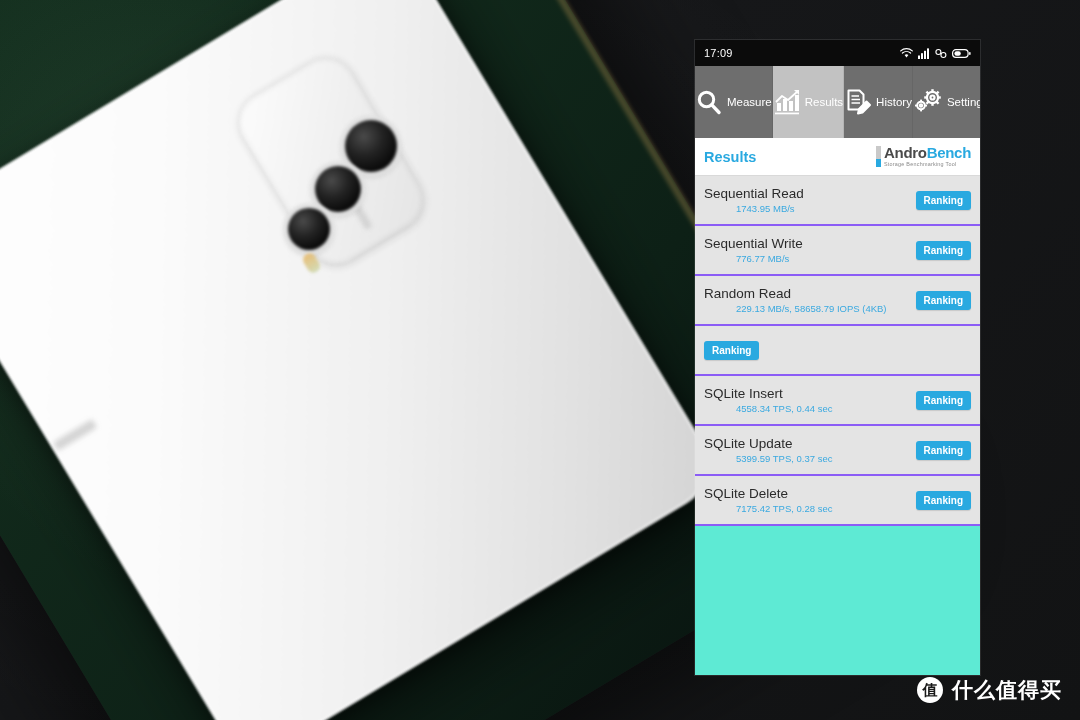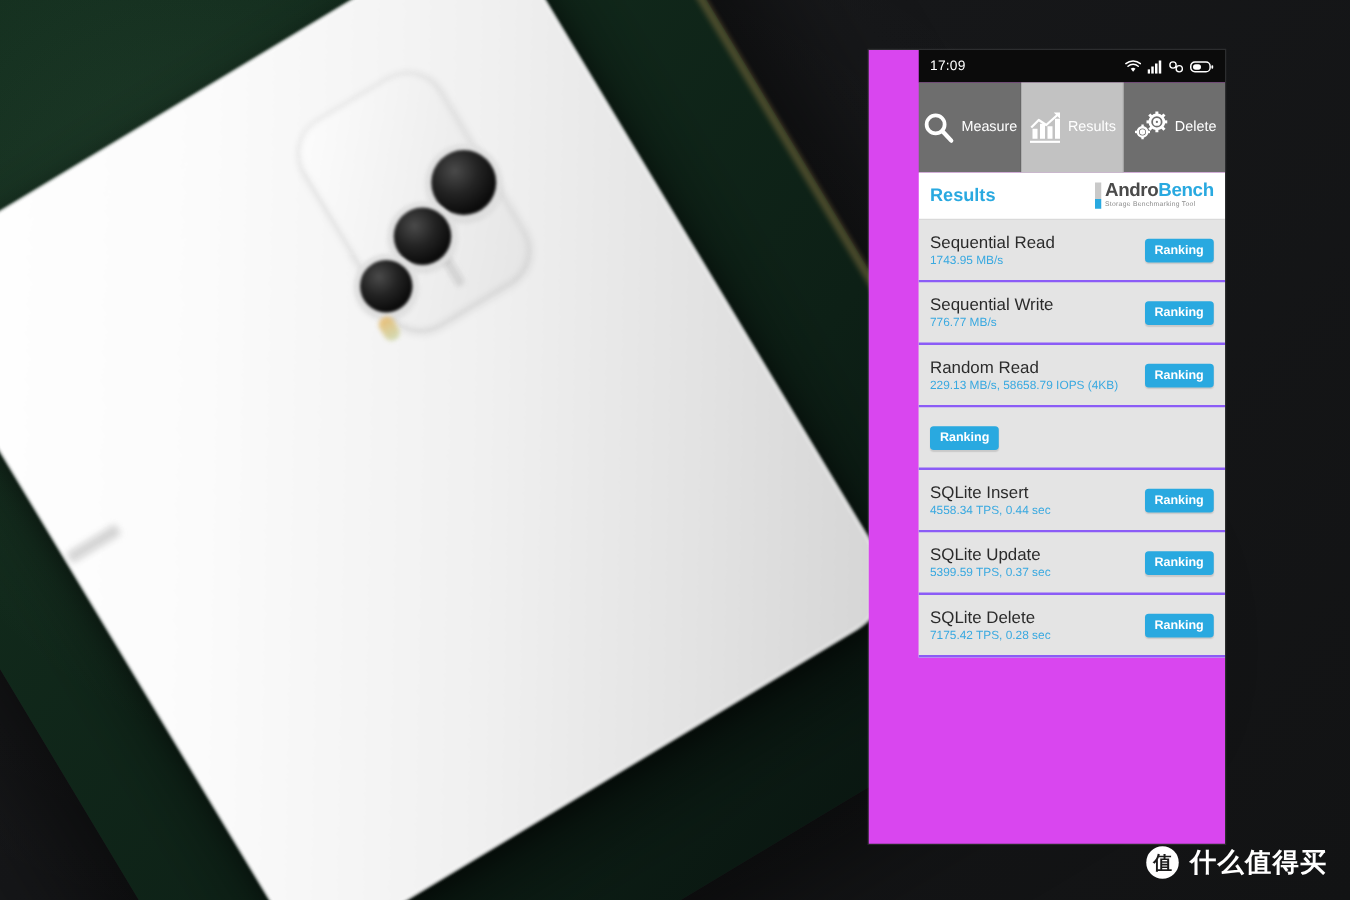--- a/index.html
+++ b/index.html
@@ -110,24 +110,23 @@
     position:absolute; left:352px; top:180px;
     width:8px; height:52px; transform:rotate(-31deg);
     background: rgba(160,160,160,0.30); filter: blur(2px); border-radius:3px;
   }
 
   
   #shot {
     position:absolute;
     left:695px; top:40px;
     width:285px; height:635px;
-    background:#d946ef;
+    background:#5eead4;
     overflow:hidden;
     box-shadow: 0 0 0 1px rgba(255,255,255,0.10);
-    padding-left: 40px;
   }
 
   
   .statusbar {
     height:26px; background:#0b0b0b; color:#ffffff;
     display:flex; align-items:center; justify-content:space-between;
     padding:0 9px;
     font-size:11px; letter-spacing:0.2px;
   }
   .sb-icons { display:flex; align-items:center; gap:5px; }
@@ -168,21 +167,21 @@
   .list { background:#e9e9e9; }
   .row {
     height:50px; background:#e4e4e4;
     border-bottom:2px solid #8b5cf6;
     display:flex; align-items:center; justify-content:space-between;
     padding:0 9px;
     cursor:pointer;
   }
   .row-texts { display:flex; flex-direction:column; gap:2px; }
   .row-title { font-size:13.5px; color:#2b2b2b; }
-  .row-sub { font-size:9.5px; color:#3aa9e0; }
+  .row-sub { font-size:9.5px; color:#3aa9e0;margin-left:32px; }
   .rank-btn {
     background:#29a9e0; color:#ffffff;
     font-size:10px; font-weight:bold;
     padding:4px 8px; border-radius:3px;
     border:none; cursor:pointer;
     box-shadow: 0 1px 1px rgba(0,0,0,0.12);
   }
   .list-filler { background:#e4e4e4; flex:1; }
 
   
@@ -268,20 +267,30 @@
         <rect x="10" y="11" width="4" height="12" fill="#fff"></rect>
         <rect x="16" y="13" width="4" height="10" fill="#fff"></rect>
         <rect x="22" y="7" width="4" height="16" fill="#fff"></rect>
         <polyline points="3,14 9,8 15,12 25,3" stroke="#fff" stroke-width="1.8" fill="none" stroke-linejoin="round"></polyline>
         <polygon points="21,2 26,2 26,7" fill="#fff"></polygon>
         <rect x="2" y="24.6" width="24" height="1.7" fill="#fff"></rect>
       </svg>
       <span>Results</span>
     </div>
 
+    <div class="tab">
+      <svg width="28" height="28" viewBox="0 0 28 28">
+        <path d="M4.5 2.5 h11 l4 4 v15 h-15 z" stroke="#fff" stroke-width="2" fill="none" stroke-linejoin="round"></path>
+        <line x1="7.5" y1="8" x2="15" y2="8" stroke="#fff" stroke-width="1.5"></line>
+        <line x1="7.5" y1="11.5" x2="16" y2="11.5" stroke="#fff" stroke-width="1.5"></line>
+        <line x1="7.5" y1="15" x2="16" y2="15" stroke="#fff" stroke-width="1.5"></line>
+        <path d="M22.5 13.5 l3.5 3.5 l-7.5 7.5 l-4.5 1 l1-4.5 z" stroke="#fff" stroke-width="2" fill="#fff" stroke-linejoin="round"></path>
+      </svg>
+      <span>History</span>
+    </div>
 
     <div class="tab">
       <svg width="30" height="28" viewBox="0 0 30 28">
         <g stroke="#fff" stroke-width="2.2" fill="none">
           <circle cx="19.5" cy="9.5" r="5.6"></circle>
           <circle cx="19.5" cy="9.5" r="2"></circle>
         </g>
         <g fill="#fff">
           <rect x="18.3" y="1.2" width="2.4" height="3"></rect>
           <rect x="18.3" y="14.8" width="2.4" height="3"></rect>
@@ -296,21 +305,21 @@
           <circle cx="8" cy="17.5" r="3.8"></circle>
           <circle cx="8" cy="17.5" r="1.2"></circle>
         </g>
         <g fill="#fff">
           <rect x="7.1" y="11.6" width="1.9" height="2.3"></rect>
           <rect x="7.1" y="21.1" width="1.9" height="2.3"></rect>
           <rect x="2.0" y="16.6" width="2.3" height="1.9"></rect>
           <rect x="11.7" y="16.6" width="2.3" height="1.9"></rect>
         </g>
       </svg>
-      <span>Delete</span>
+      <span>Setting</span>
     </div>
 
   </div>
 
   <div class="res-header">
     <span class="res-title">Results</span>
     <span class="logo">
       <span class="logo-bar"></span>
       <span class="logo-txt">
         <span class="logo-name"><span class="a">Andro</span><span class="b">Bench</span></span>

